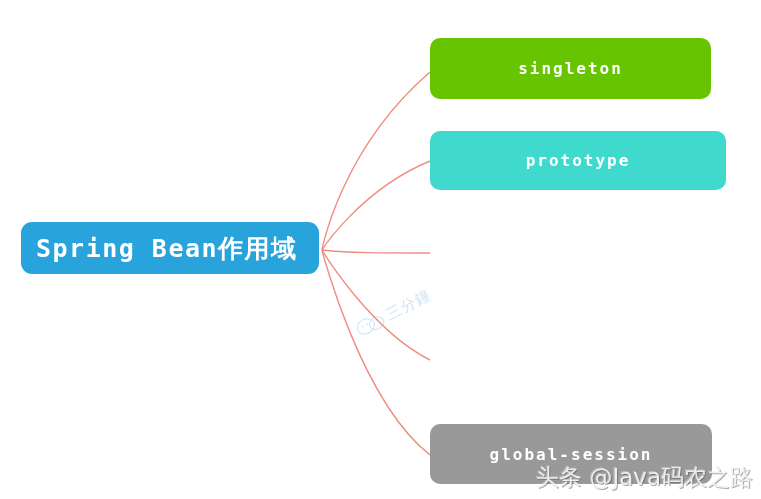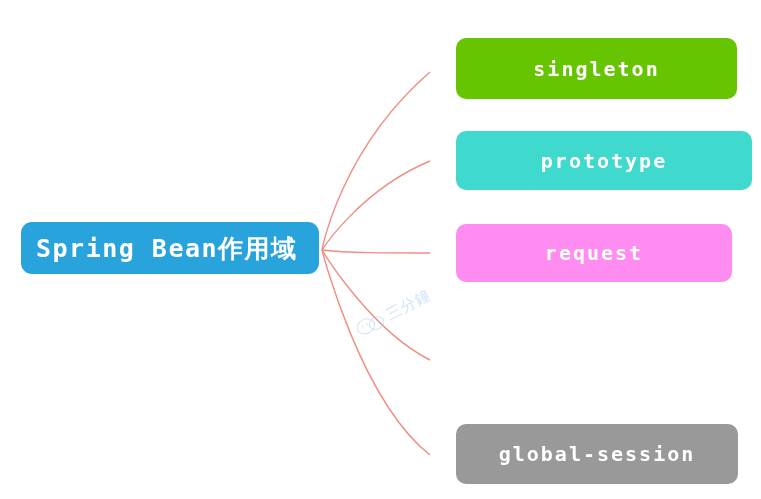--- a/index.html
+++ b/index.html
@@ -43,24 +43,24 @@
     top: 222px;
     width: 298px;
     height: 52px;
     border-radius: 11px;
     font-size: 25px;
     letter-spacing: 1.5px;
     justify-content: flex-start;
     padding-left: 15px;
   }
   .branch-node {
-    left: 456px;
+    left: 430px;
     width: 278px;
     height: 60px;
-    font-size: 20px;
+    font-size: 16px;
   }
   .branch-0 { top: 38px;  height: 61px; width: 281px; }
   .branch-1 { top: 131px; height: 59px; width: 296px; }
   .branch-2 { top: 224px; height: 58px; width: 276px; }
   .branch-3 { top: 331px; height: 59px; width: 280px; }
   .branch-4 { top: 424px; height: 60px; width: 282px; }
 
   .wm-center {
     position: absolute;
     left: 352px;
@@ -118,33 +118,33 @@
       <path d="M322,250 C322,250 360,400 430,455" stroke="#f08c82"></path>
     </g>
   </svg>
 
   <div class="node root-node" style="background: rgb(41, 163, 220);">Spring Bean作用域</div>
 
   <div class="node branch-node branch-0" style="background: rgb(102, 196, 0);">singleton</div>
 
   <div class="node branch-node branch-1" style="background: rgb(63, 217, 206);">prototype</div>
 
-  <div class="node branch-node branch-2" style="background: rgb(255, 140, 240);">request</div>
 
 
   <div class="node branch-node branch-4" style="background: rgb(153, 153, 153);">global-session</div>
 
   <div class="wm-center">
     <span class="wechat-icon">
       <svg viewBox="0 0 30 20" width="30" height="20" xmlns="http://www.w3.org/2000/svg">
         <ellipse cx="10" cy="10" rx="9" ry="7.2" fill="none" stroke="#9fc8ea" stroke-width="1"></ellipse>
         <ellipse cx="21" cy="12" rx="7.5" ry="6" fill="none" stroke="#9fc8ea" stroke-width="1"></ellipse>
         <circle cx="7" cy="8.5" r="0.9" fill="#9fc8ea"></circle>
         <circle cx="12" cy="8.5" r="0.9" fill="#9fc8ea"></circle>
         <circle cx="19" cy="11" r="0.8" fill="#9fc8ea"></circle>
         <circle cx="23.5" cy="11" r="0.8" fill="#9fc8ea"></circle>
       </svg>
     </span>
     <span class="wm-text">三分鐘</span>
   </div>
 
+  <div class="wm-corner">头条 @Java码农之路</div>
 
 </div>
 
 </body></html>

